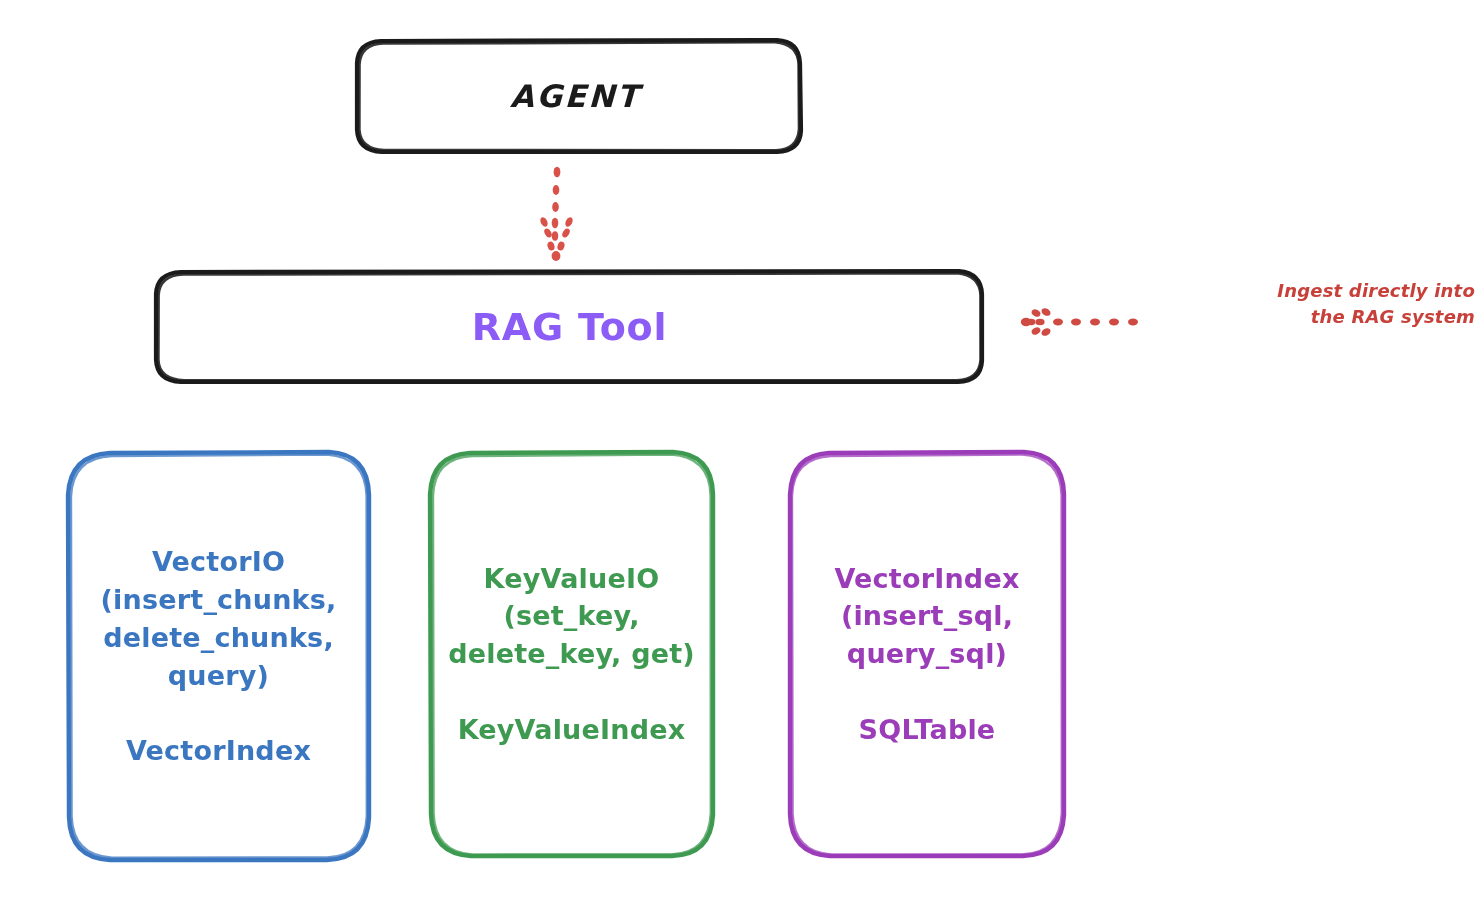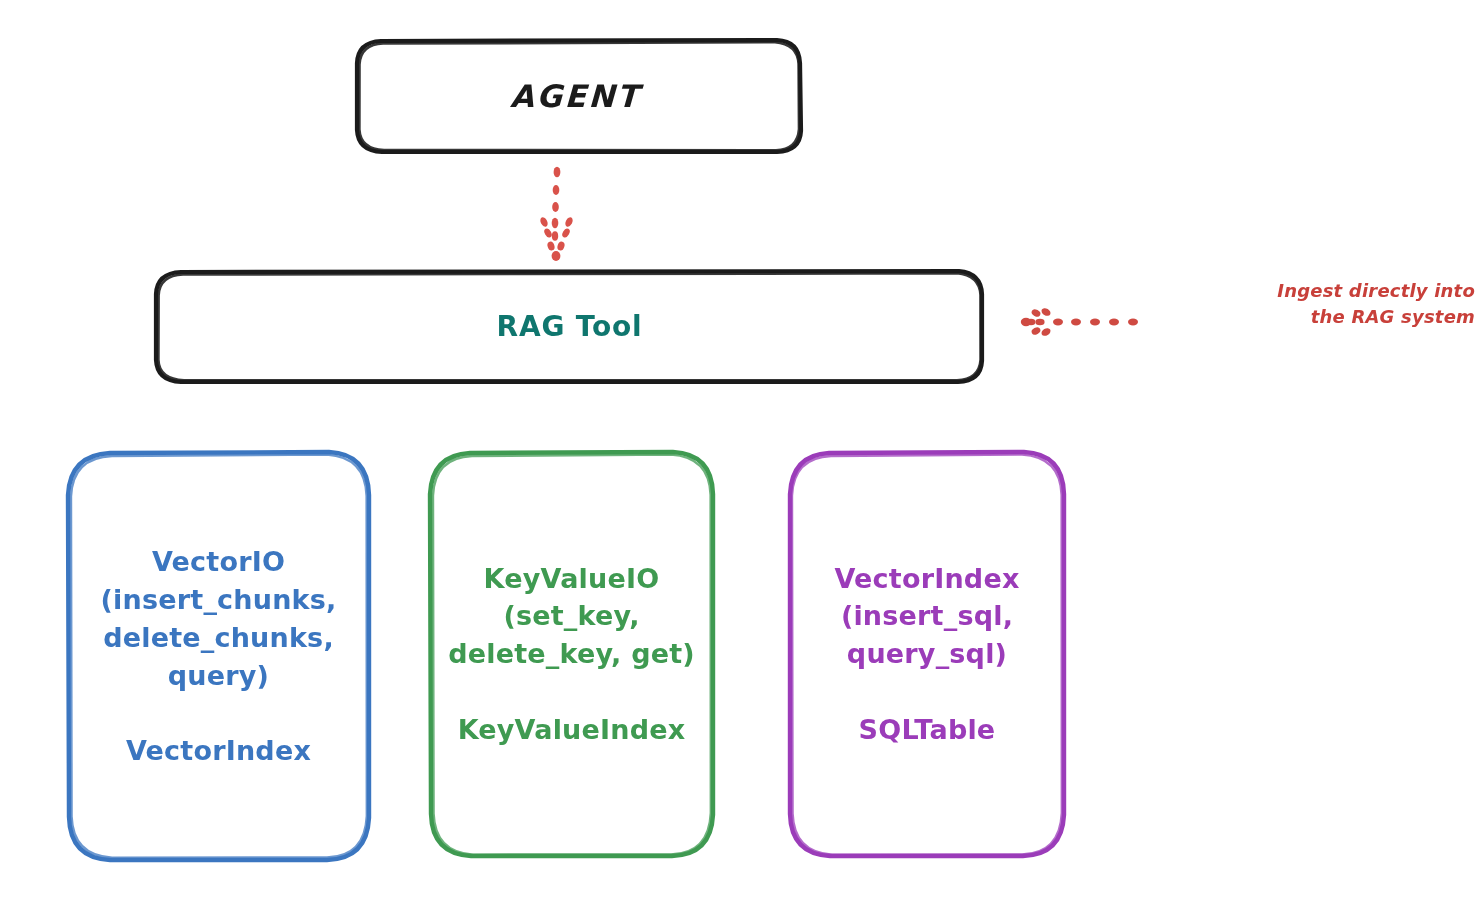--- a/index.html
+++ b/index.html
@@ -65,24 +65,24 @@
 
   
   #rag-tool-node {
     left: 156px;
     top: 271px;
     width: 827px;
     height: 112px;
   }
   #rag-tool-node .node-label {
     font-family: "DejaVu Sans", sans-serif;
-    font-size: 28px;
+    font-size: 38px;
     font-weight: 600;
     letter-spacing: 0.8px;
-    color: #0f766e;
+    color: #8b5cf6;
   }
 
   
   .store-node {
     align-items: center;
     justify-content: center;
   }
   .store-node .node-label {
     font-size: 27px;
     font-weight: 600;

